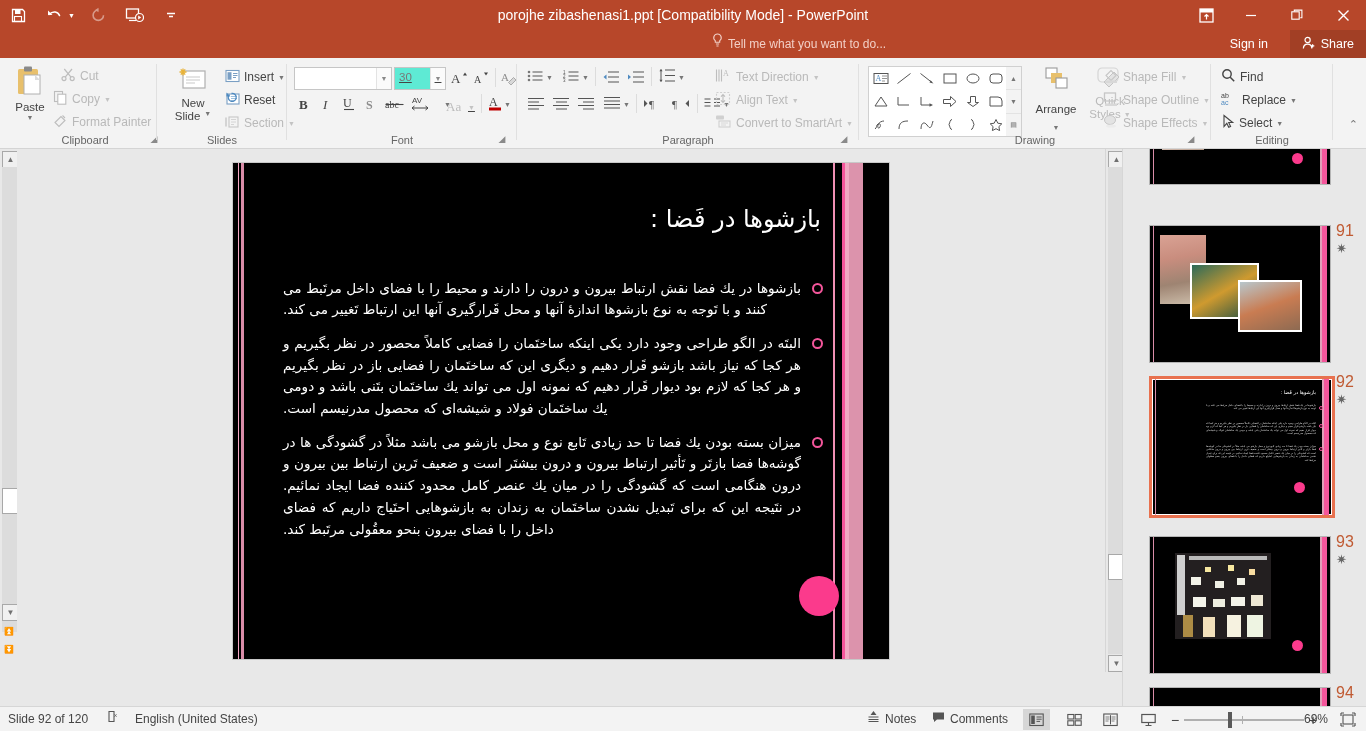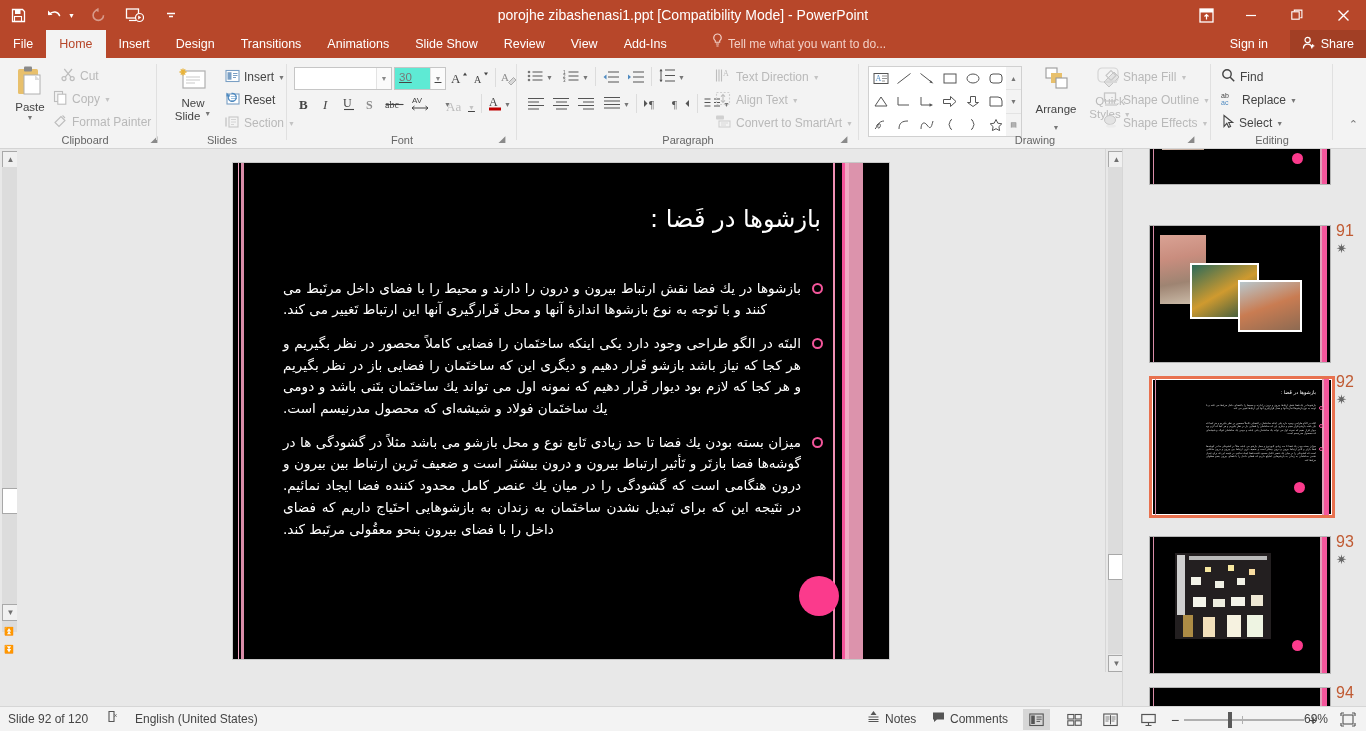--- a/index.html
+++ b/index.html
@@ -208,32 +208,20 @@
       </div>
       <div class="win-btn close">
         <svg width="13" height="13" viewBox="0 0 13 13">
             <path d="M1.5 1.5l10 10M11.5 1.5l-10 10" stroke="#fff" stroke-width="1.4"></path>
           </svg>
       </div>
     </div>
   </div>
 
   <div class="tabsrow">
-    <div class="tabs">
-      <div class="tab">File</div>
-      <div class="tab active">Home</div>
-      <div class="tab">Insert</div>
-      <div class="tab">Design</div>
-      <div class="tab">Transitions</div>
-      <div class="tab">Animations</div>
-      <div class="tab">Slide Show</div>
-      <div class="tab">Review</div>
-      <div class="tab">View</div>
-      <div class="tab">Add-Ins</div>
-    </div>
     <div class="tellme">
       <span class="bulb">
         <svg width="11" height="15" viewBox="0 0 11 15">
             <path d="M5.5 1a3.7 3.7 0 0 0-2.2 6.7v1.6h4.4V7.7A3.7 3.7 0 0 0 5.5 1z" fill="none" stroke="#f2cfc6" stroke-width="1.1"></path>
             <path d="M3.9 11h3.2M4.4 13h2.2" stroke="#f2cfc6" stroke-width="1.1"></path>
           </svg>
       </span>
       <span>Tell me what you want to do...</span>
     </div>
     <div class="signin">Sign in</div>

